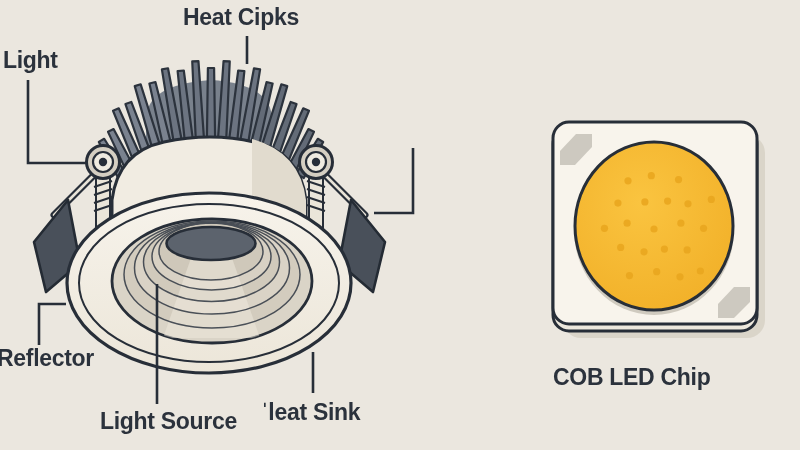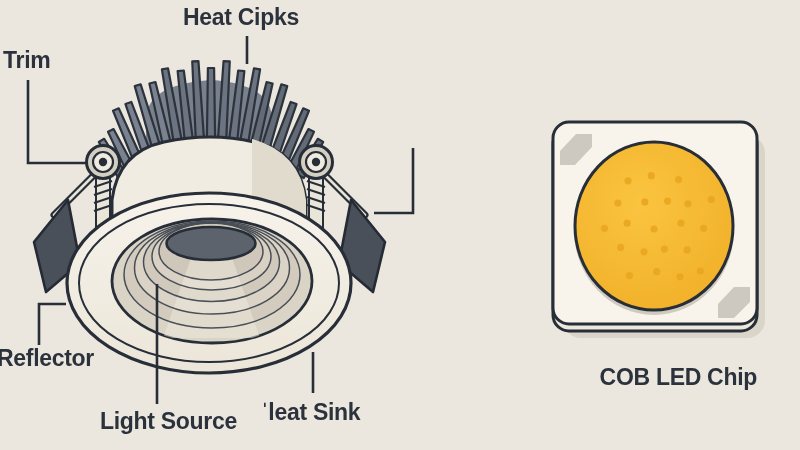--- a/index.html
+++ b/index.html
@@ -13,21 +13,21 @@
     position:absolute;
     font-weight:700;font-size:23px;line-height:1.1;
     color:#2B323C;white-space:nowrap;letter-spacing:-0.3px;text-align:center;
   }
   .label-trim{left:3px;top:48px;}
   .label-heat{left:183px;top:5px;}
   .label-liggt{left:337px;top:114px;}
   .label-reflector{left:-3px;top:346px;}
   .label-lightsource{left:100px;top:409px;}
   .label-leatsink{left:261px;top:400px;}
-  .label-chip{left:553px;top:365px;width:204px;text-align:right;}
+  .label-chip{left:553px;top:365px;width:204px;text-align:left;}
 </style>
 </head>
 <body>
 
 <div class="stage">
 
   <svg width="800" height="450" viewBox="0 0 800 450">
     <defs>
       <clipPath id="holeClip">
           <ellipse cx="212" cy="281" rx="100" ry="62"></ellipse>
@@ -165,19 +165,19 @@
           <circle cx="664.4104915772746" cy="249.0301312994095" r="3.6" fill="#E9A61F" opacity="0.9"></circle>
           <circle cx="687.1232271760106" cy="249.96283400961133" r="3.6" fill="#E9A61F" opacity="0.9"></circle>
           <circle cx="629.4535124871837" cy="275.62090691760443" r="3.6" fill="#E9A61F" opacity="0.9"></circle>
           <circle cx="656.6961242874348" cy="271.62709686425677" r="3.6" fill="#E9A61F" opacity="0.9"></circle>
           <circle cx="679.9889076902465" cy="276.8506977758756" r="3.6" fill="#E9A61F" opacity="0.9"></circle>
           <circle cx="700.367936667332" cy="271.00092087389436" r="3.6" fill="#E9A61F" opacity="0.9"></circle>
         </g>
     </g>
   </svg>
 
-  <div class="label label-trim">Trim</div>
+  <div class="label label-trim">Light</div>
   <div class="label label-heat">Heat Cipks</div>
   <div class="label label-reflector">Reflector</div>
   <div class="label label-lightsource">Light Source</div>
   <div class="label label-leatsink">ˈleat Sink</div>
   <div class="label label-chip">COB LED Chip</div>
 </div>
 
 </body></html>

